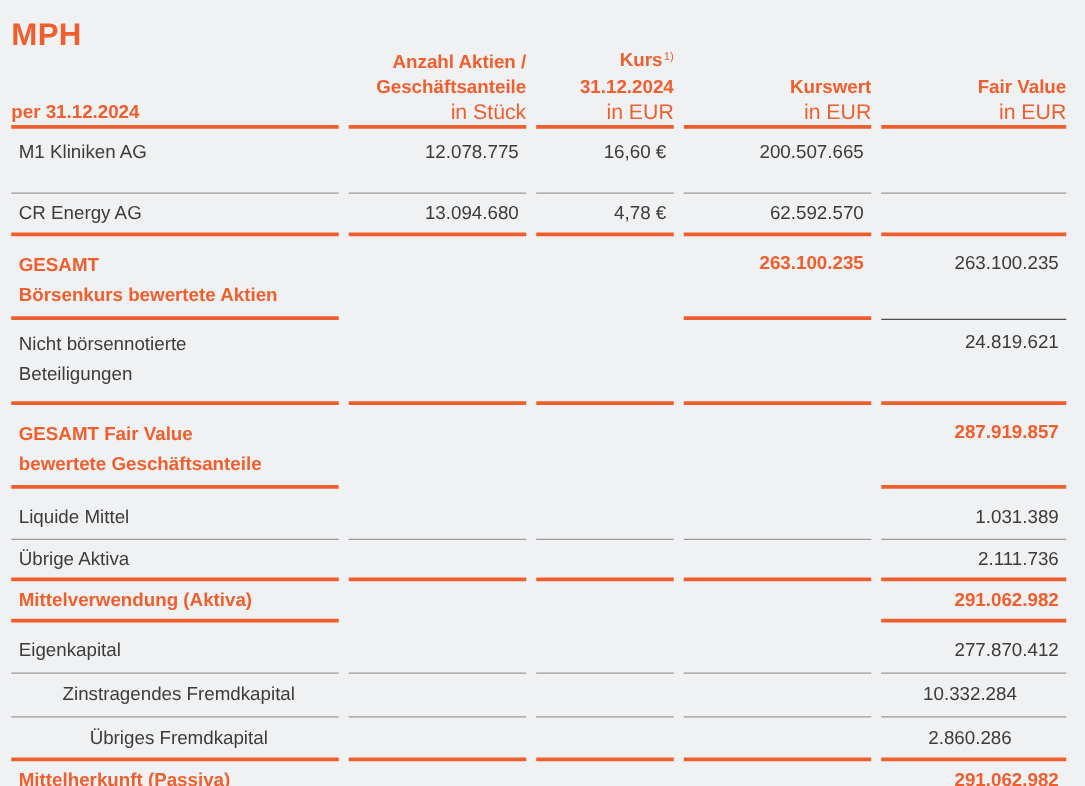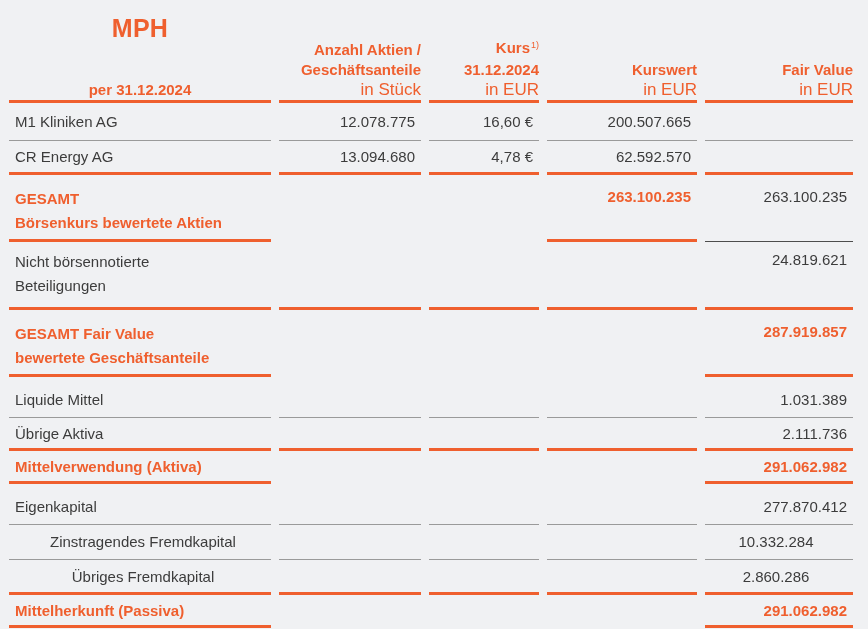--- a/index.html
+++ b/index.html
@@ -29,21 +29,21 @@
   col.c-anzahl{width:142px;}
   col.c-kurs{width:110px;}
   col.c-kurswert{width:150px;}
   col.c-fair{width:148px;}
 
   th{font-weight:normal;vertical-align:bottom;padding:0;}
   th .hstack{
     display:flex;flex-direction:column;justify-content:flex-end;
     height:86px;text-align:right;color:var(--accent);
   }
-  th .hstack.left{justify-content:space-between;text-align:center;}
+  th .hstack.left{justify-content:space-between;text-align:left;}
   .brand{font-size:25px;line-height:28px;font-weight:bold;letter-spacing:.3px;}
   .hbold{font-weight:bold;font-size:15px;}
   .hunit{font-weight:normal;font-size:17px;}
   .sup{font-size:9px;font-weight:normal;position:relative;top:-5px;margin-left:1px;}
 
   td{vertical-align:top;padding:0;}
   td.lbl{text-align:left;padding-left:6px;white-space:pre-line;}
   td.num{text-align:right;padding-right:6px;}
   .tot{color:var(--accent);font-weight:bold;}
   .twoline{line-height:24px;}
@@ -51,21 +51,21 @@
   
   .bo{border-bottom:3px solid var(--accent);}
   .bg{border-bottom:1px solid var(--gray-line);}
   .bd{border-bottom:1px solid var(--dark-line);}
   .bn{border-bottom:3px solid transparent;}
 
   
   tr.pt6>td{padding-top:6px;}   tr.pt7>td{padding-top:7px;text-align:center;}   tr.pt9>td{padding-top:9px;}
   tr.pt13>td{padding-top:13px;}
   tr.pb4>td{padding-bottom:4px;} tr.pb5>td{padding-bottom:5px;}
-  tr.pb6>td{padding-bottom:8px;} tr.pb7>td{padding-bottom:7px;}
+  tr.pb6>td{padding-bottom:22px;} tr.pb7>td{padding-bottom:7px;}
   tr.r3x>td{padding-top:8px;padding-bottom:9px;}
   tr.r2x>td{padding-top:12px;padding-bottom:4px;}
 </style>
 </head>
 <body>
 
 <table>
   <colgroup>
     <col class="c-label">
       <col class="c-anzahl">

